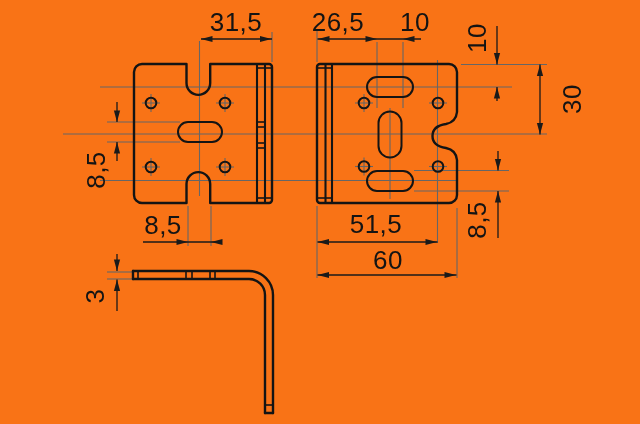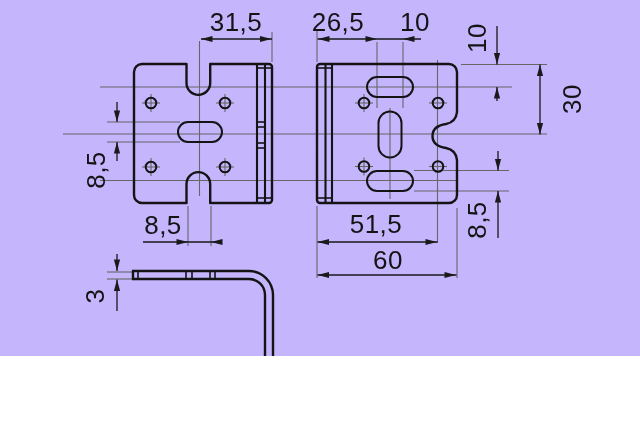--- a/index.html
+++ b/index.html
@@ -1,16 +1,16 @@
 <!DOCTYPE html>
 <html><head>
 <meta charset="utf-8">
 <style>
   html,body{margin:0;padding:0;background:#ffffff;}
-  .canvas{width:640px;height:356px;position:relative;background:#c4b5fd;overflow:hidden;}
+  .canvas{width:640px;height:424px;position:relative;background:#f97316;overflow:hidden;}
   svg{display:block;}
   svg text{
     font-family:"Liberation Sans", sans-serif;
     font-size:26px;
     letter-spacing:0.5px;
     fill:#141414;
   }
   .outline{stroke:#141414;stroke-width:2.4;fill:none;stroke-linejoin:round;stroke-linecap:round;}
   .feature{stroke:#141414;stroke-width:2;fill:none;}
   .flange{stroke:#141414;stroke-width:2.1;fill:none;}

